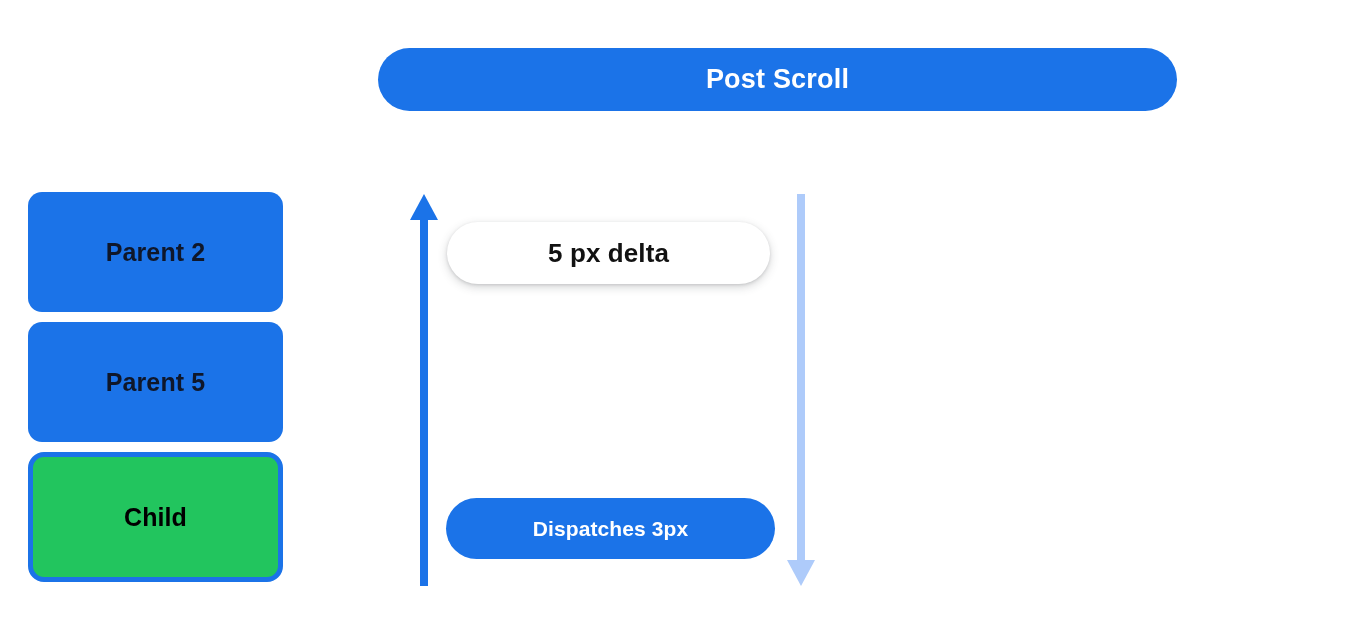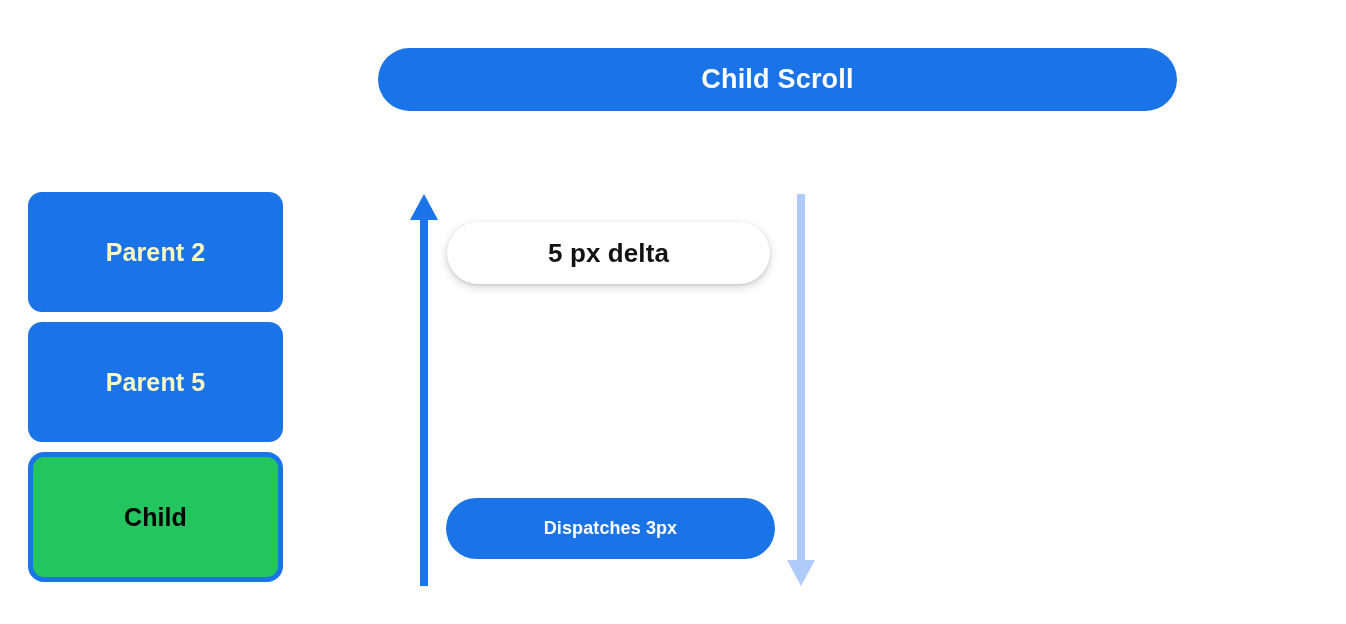--- a/index.html
+++ b/index.html
@@ -56,21 +56,21 @@
     display: flex;
     align-items: center;
     justify-content: center;
     margin-bottom: 10px;
     font-size: 25px;
     font-weight: bold;
     letter-spacing: 0.1px;
   }
   .stack-box.filled {
     background: #1B73E8;
-    color: #fef9c3;
+    color: #0f172a;
     border: 0;
     align-items: center;
   }
   .stack-box.outlined {
     background: #22c55e;
     color: #000000;
     border: 5px solid #1B73E8;
     height: 130px;
     border-radius: 16px;
     margin-bottom: 0;
@@ -106,30 +106,30 @@
     font-size: 26px;
     box-shadow: 0 3px 10px rgba(60,64,67,0.22), 0 1px 3px rgba(60,64,67,0.16);
   }
   .pill-dispatch {
     left: 446px;
     top: 498px;
     width: 329px;
     height: 61px;
     background: #1B73E8;
     color: #ffffff;
-    font-size: 18px;
+    font-size: 21px;
   }
 </style>
 </head>
 <body>
 
 <div id="stage">
 
   <div class="header-bar">
-    <span class="label">Child Scroll</span>
+    <span class="label">Post Scroll</span>
   </div>
 
   <div class="stack">
     <div class="stack-box filled">
       <span>Parent 2</span>
     </div>
     <div class="stack-box filled">
       <span>Parent 5</span>
     </div>
     <div class="stack-box outlined">

